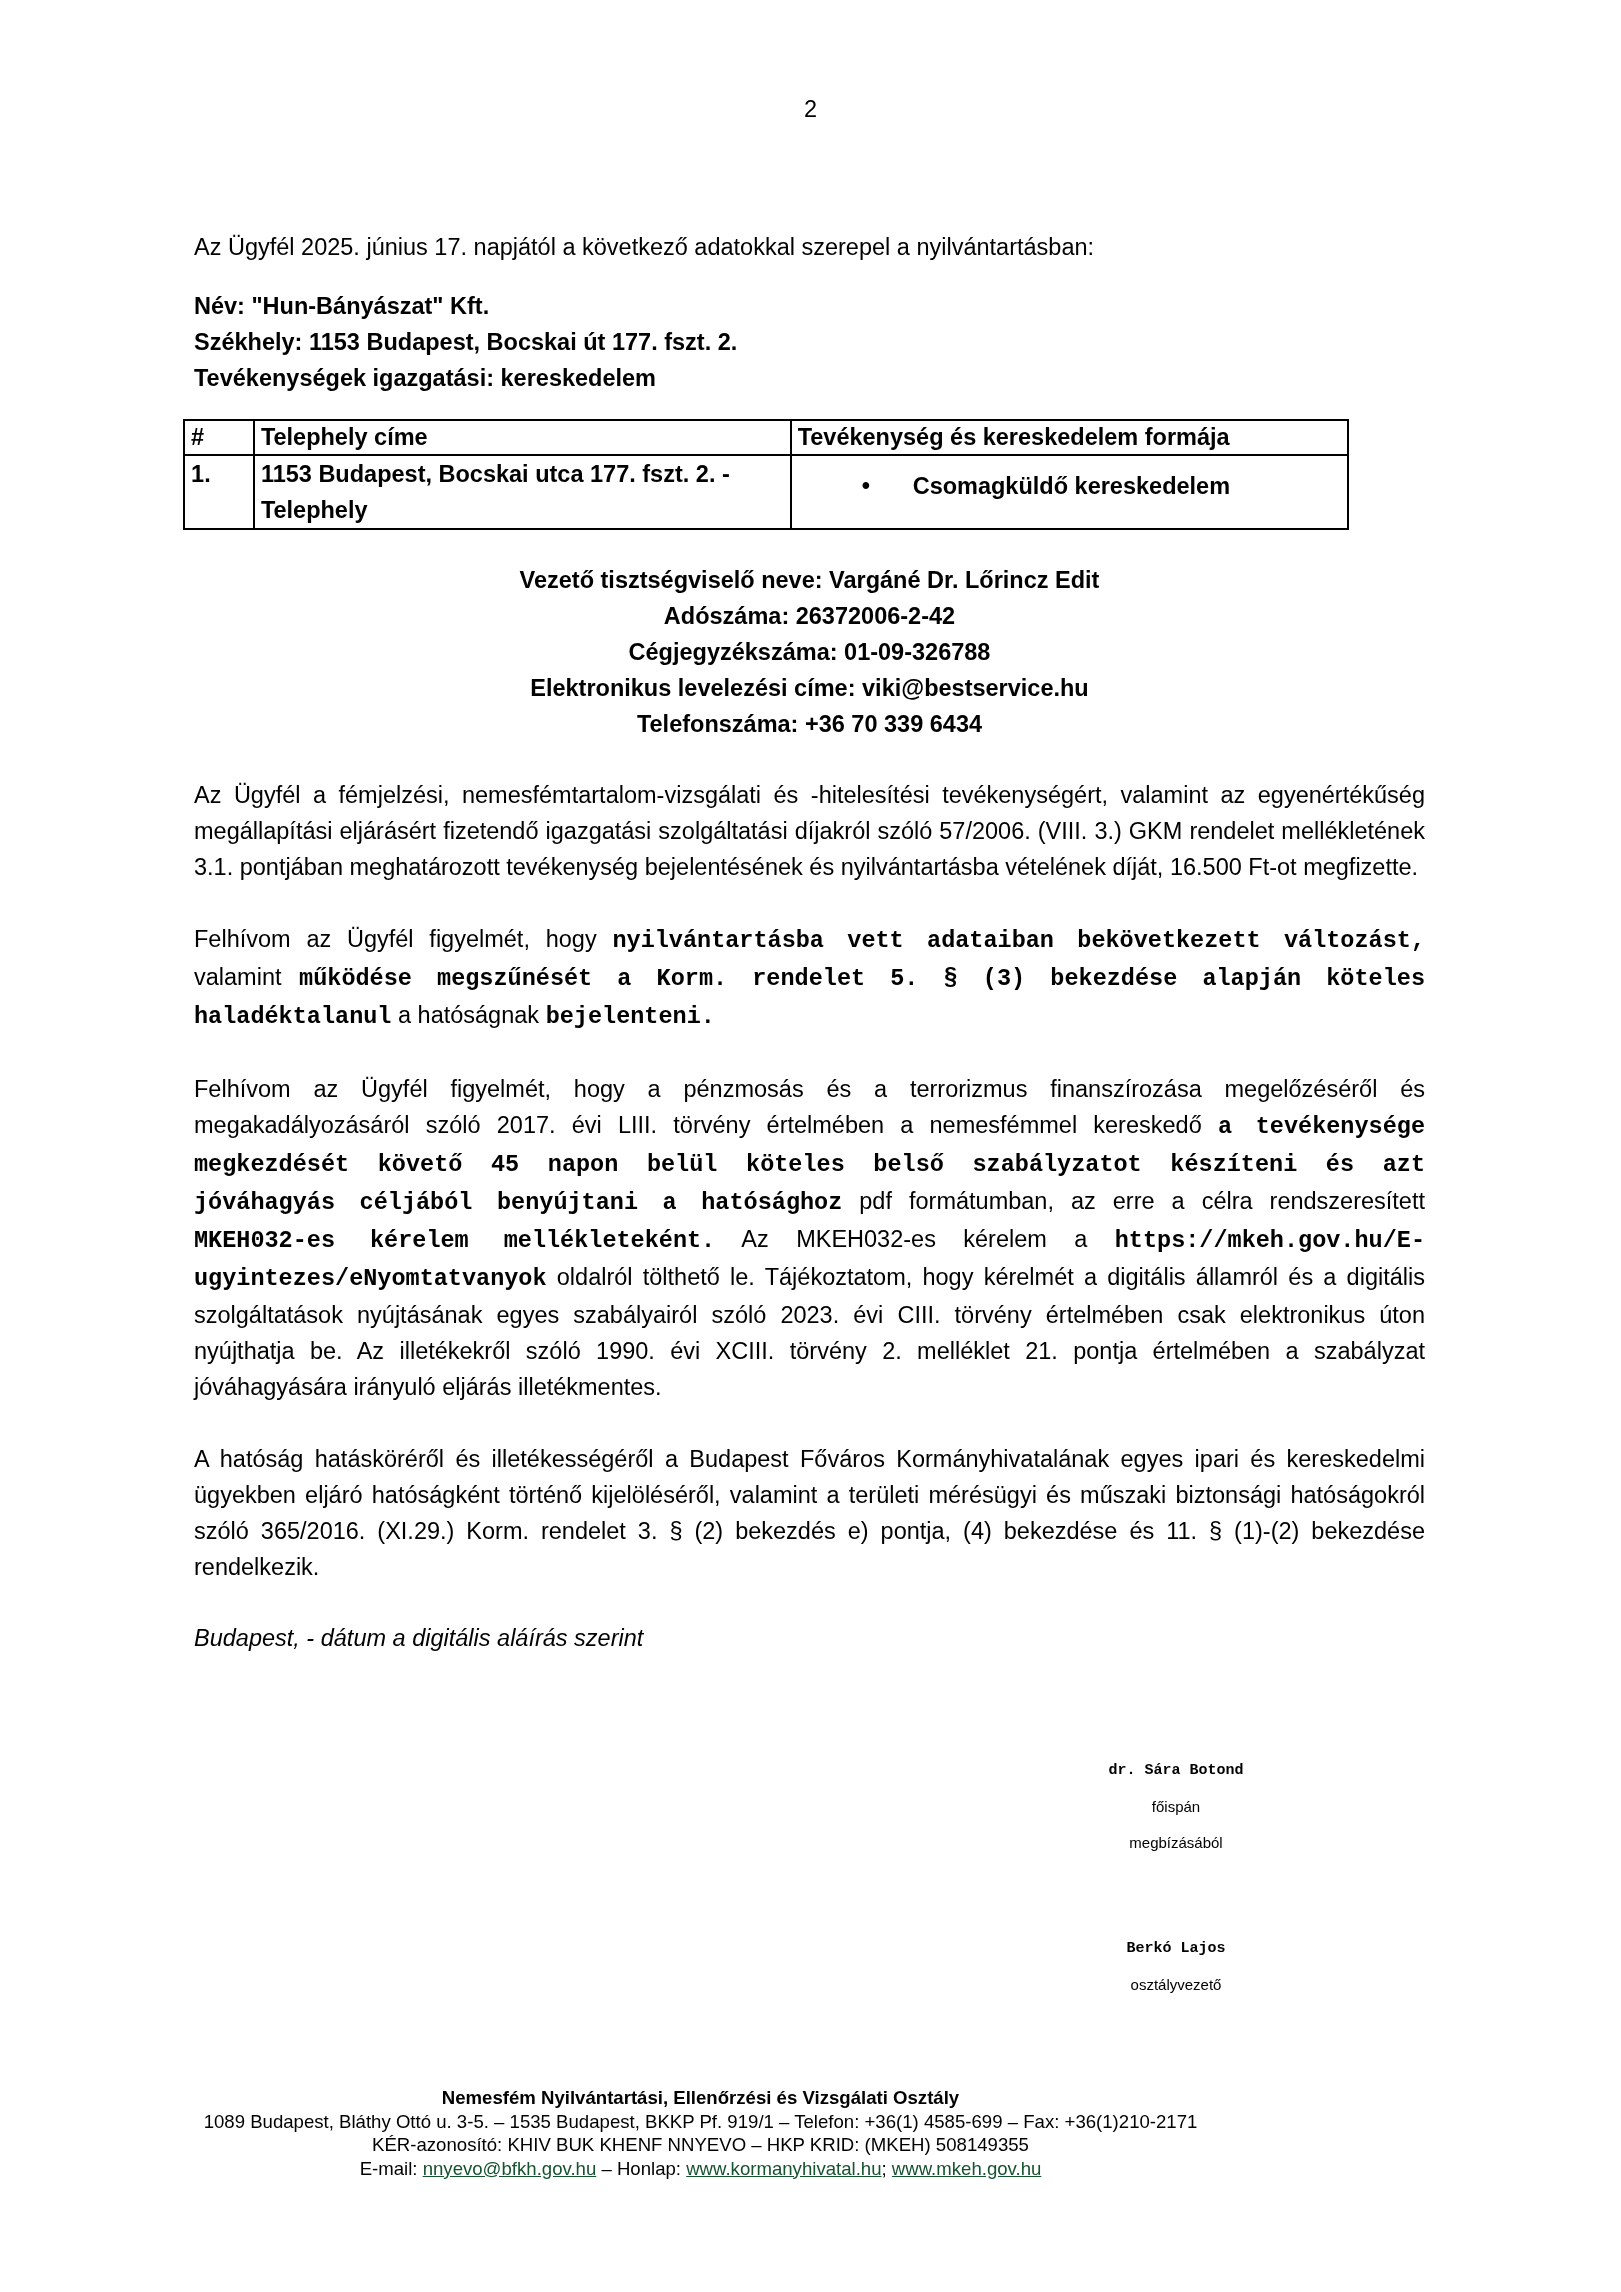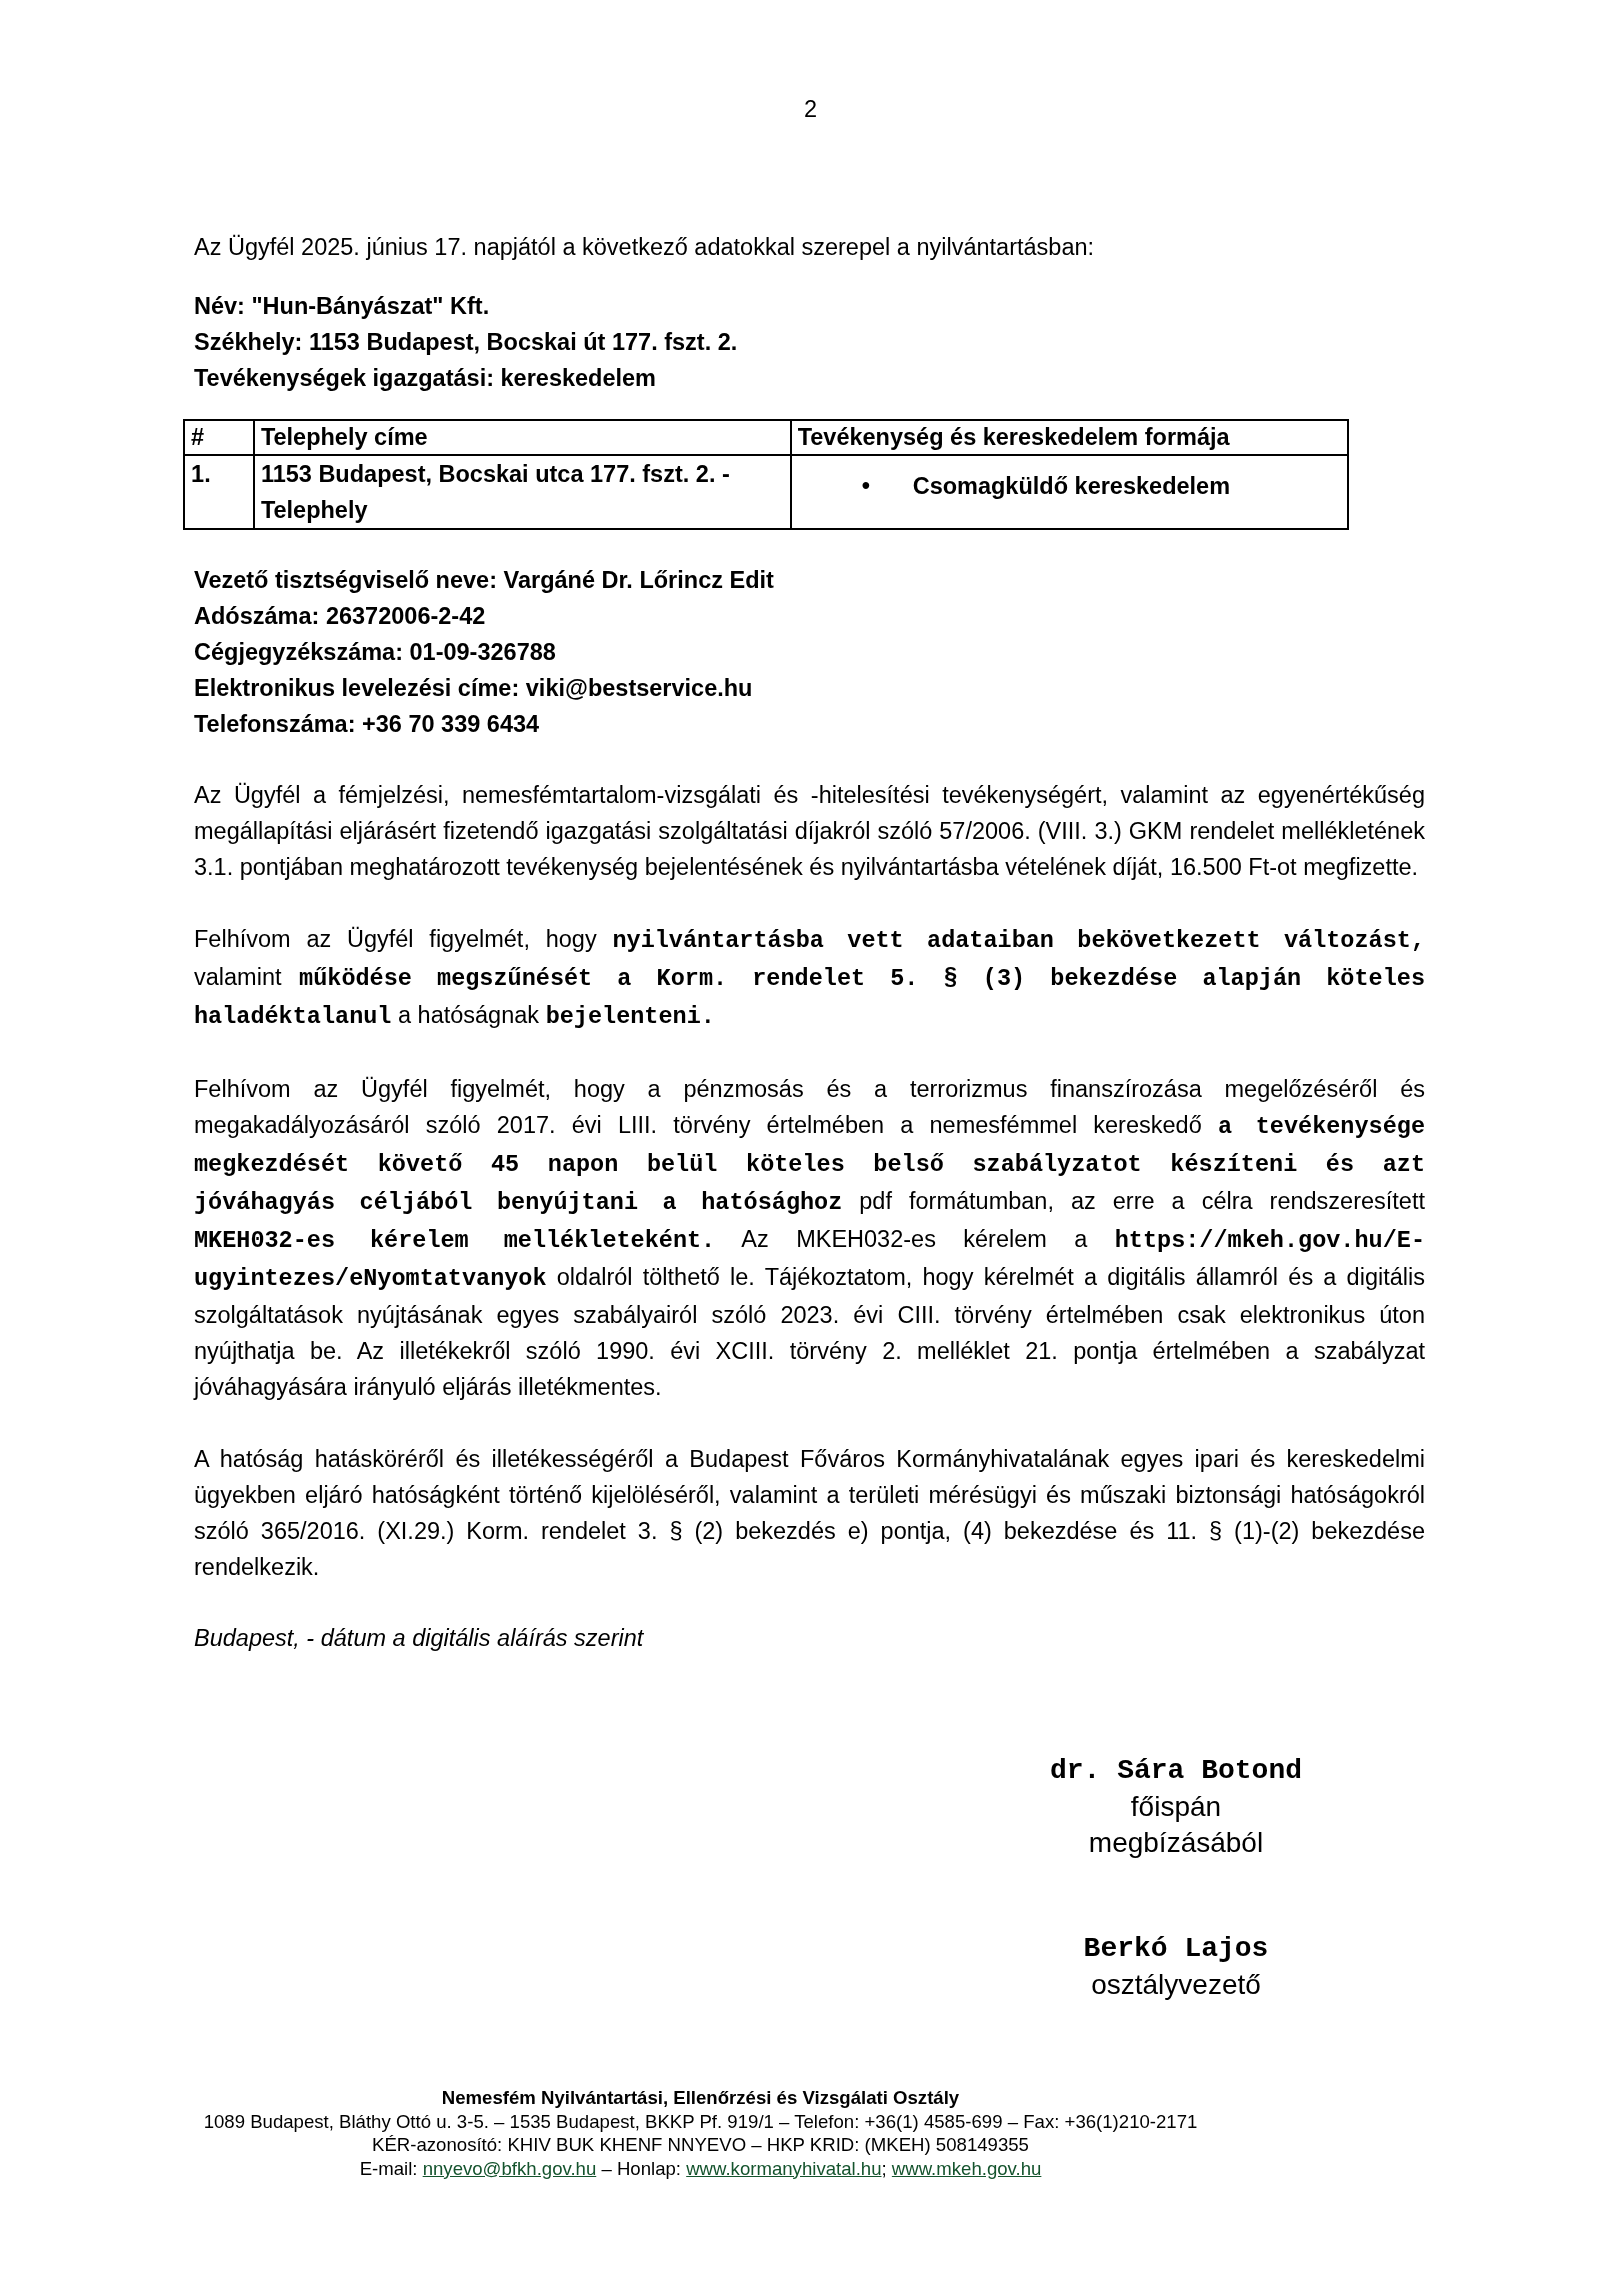--- a/index.html
+++ b/index.html
@@ -12,25 +12,25 @@
   .info-block { font-weight: bold; margin-bottom: 23.5px; }
   .info-line { display: block; }
   table.sites { border-collapse: collapse; margin-left: -10.8px; width: 1166px; font-weight: bold; font-size: 23.5px; line-height: 36px; margin-bottom: 32px; }
   table.sites th, table.sites td { border: 2px solid #000; padding: 0 5.9px; text-align: left; vertical-align: top; font-weight: bold; }
   table.sites th { line-height: 33px; }
   .col-num { width: 56px; }
   .col-addr { width: 523px; }
   .bullet-list { margin: 12px; padding: 0; list-style: none; }
   .bullet-list li { padding-left: 103px; position: relative; }
   .bullet-list li::before { content: "\2022"; position: absolute; left: 52px; }
-  .contact-block { font-weight: bold; margin-bottom: 35px; }
+  .contact-block { font-weight: bold; margin-bottom: 35px; text-align: center; }
   .para { text-align: justify; margin-bottom: 36px; }
   .b { font-weight: bold; font-family: Liberation Mono, monospace; }
   .place-date { font-style: italic; margin-top: -1px; }
-  .signatures { position: absolute; left: 980px; width: 392px; text-align: center; font-size: 28px; line-height: 36px; }
+  .signatures { position: absolute; left: 980px; width: 392px; text-align: center; font-size: 15px; line-height: 36px; }
   .sig1 { top: 1753px; }
   .sig2 { top: 1931px; }
   .footer { position: absolute; top: 2086px; left: 0; width: 1401px; text-align: center; font-size: 18.6px; line-height: 23.5px; }
   .footer .org { font-weight: bold; }
   .footer a { color: #14532d; text-decoration: underline; }
 </style>
 </head>
 <body>
 
 <div class="page-number">2</div>

